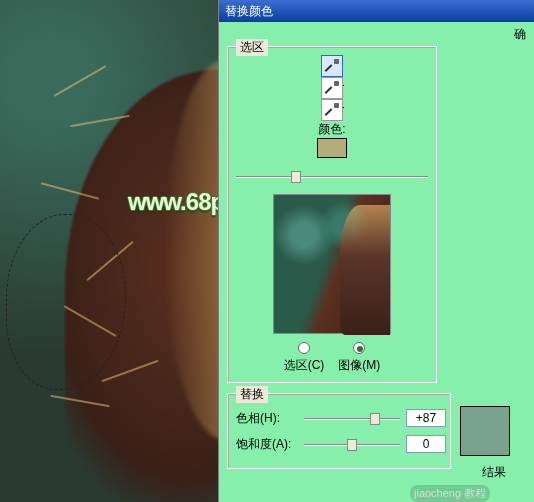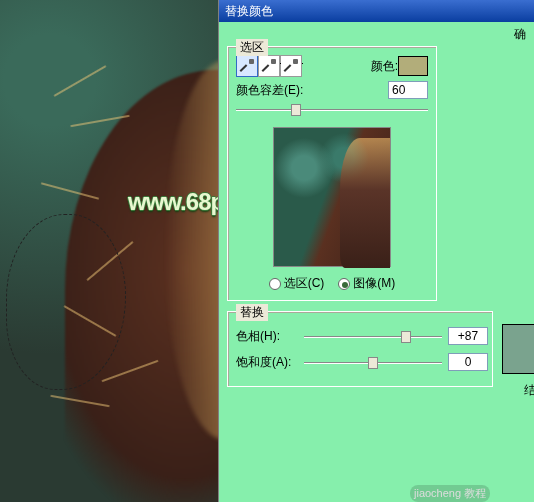--- a/index.html
+++ b/index.html
@@ -105,21 +105,22 @@
     padding: 8px;
   }
   .group-label {
     position: absolute; top: -8px; left: 8px;
     background: #ece9d8;
     padding: 0 4px;
     color: #000;
   }
   .toolrow {
     display: flex; align-items: center; gap: 0;
-    margin-bottom: 4px;
+    margin-bottom: 10px;
+    flex-direction: column;
   }
   .eyedrop {
     width: 22px; height: 22px;
     border: 1px solid #999;
     background: #fff;
     display: flex; align-items: center; justify-content: center;
     cursor: pointer;
   }
   .eyedrop.active {
     border: 1px solid #316ac5;
@@ -201,20 +202,21 @@
     background: linear-gradient(180deg, rgba(240,190,110,0.6) 0%, #5a3428 40%, #3a2018 100%);
     border-radius: 40% 0 0 10%;
   }
   .radios {
     display: flex; gap: 14px; justify-content: center;
     margin-top: 6px;
   }
   .radio {
     display: inline-flex; align-items: center; gap: 3px;
     cursor: pointer;
+    flex-direction: column;
   }
   .radio-btn {
     width: 12px; height: 12px;
     border: 1px solid #666;
     border-radius: 50%;
     background: #fff;
     position: relative;
   }
   .radio-btn.checked::after {
     content: "";
@@ -331,25 +333,20 @@
           <div class="dropper plus"></div>
         </div>
       <div class="eyedrop">
           <div class="dropper minus"></div>
         </div>
       <span style="flex:1"></span>
       <span class="label">颜色:</span>
       <span class="swatch" id="swatch1" style="background: rgb(178, 173, 122);"></span>
     </div>
 
-    <div style="display:flex;align-items:center;gap:6px">
-      <span class="label">颜色容差(E):</span>
-      <span style="flex:1"></span>
-      <input class="inputbox" style="width: 40px; text-align: left;" value="60">
-    </div>
     <div class="slider-wrap">
       <div class="slider-track"></div>
       <div class="slider-thumb" id="fuzz-thumb" style="left: 31%;"></div>
     </div>
 
     <div class="preview-img">
       <div class="preview-hair"></div>
     </div>
 
     <div class="radios">
@@ -357,21 +354,21 @@
         <span class="radio-btn" id="radio-sel"></span>
         <span>选区(C)</span>
       </span>
       <span class="radio">
         <span class="radio-btn checked" id="radio-img"></span>
         <span>图像(M)</span>
       </span>
     </div>
   </div>
 
-  <div class="group replace-group" style="width:266px; padding-right:4px; overflow:visible;">
+  <div class="group replace-group" style="width:224px; padding-right:4px; overflow:visible;">
     <span class="group-label">替换</span>
 
     <div class="row">
       <span class="label">色相(H):</span>
       <div class="slider-wrap">
         <div class="slider-track"></div>
         <div class="slider-thumb" id="thumb-0" style="left: 74%;"></div>
       </div>
       <input class="inputbox" value="+87" style="">
     </div>

